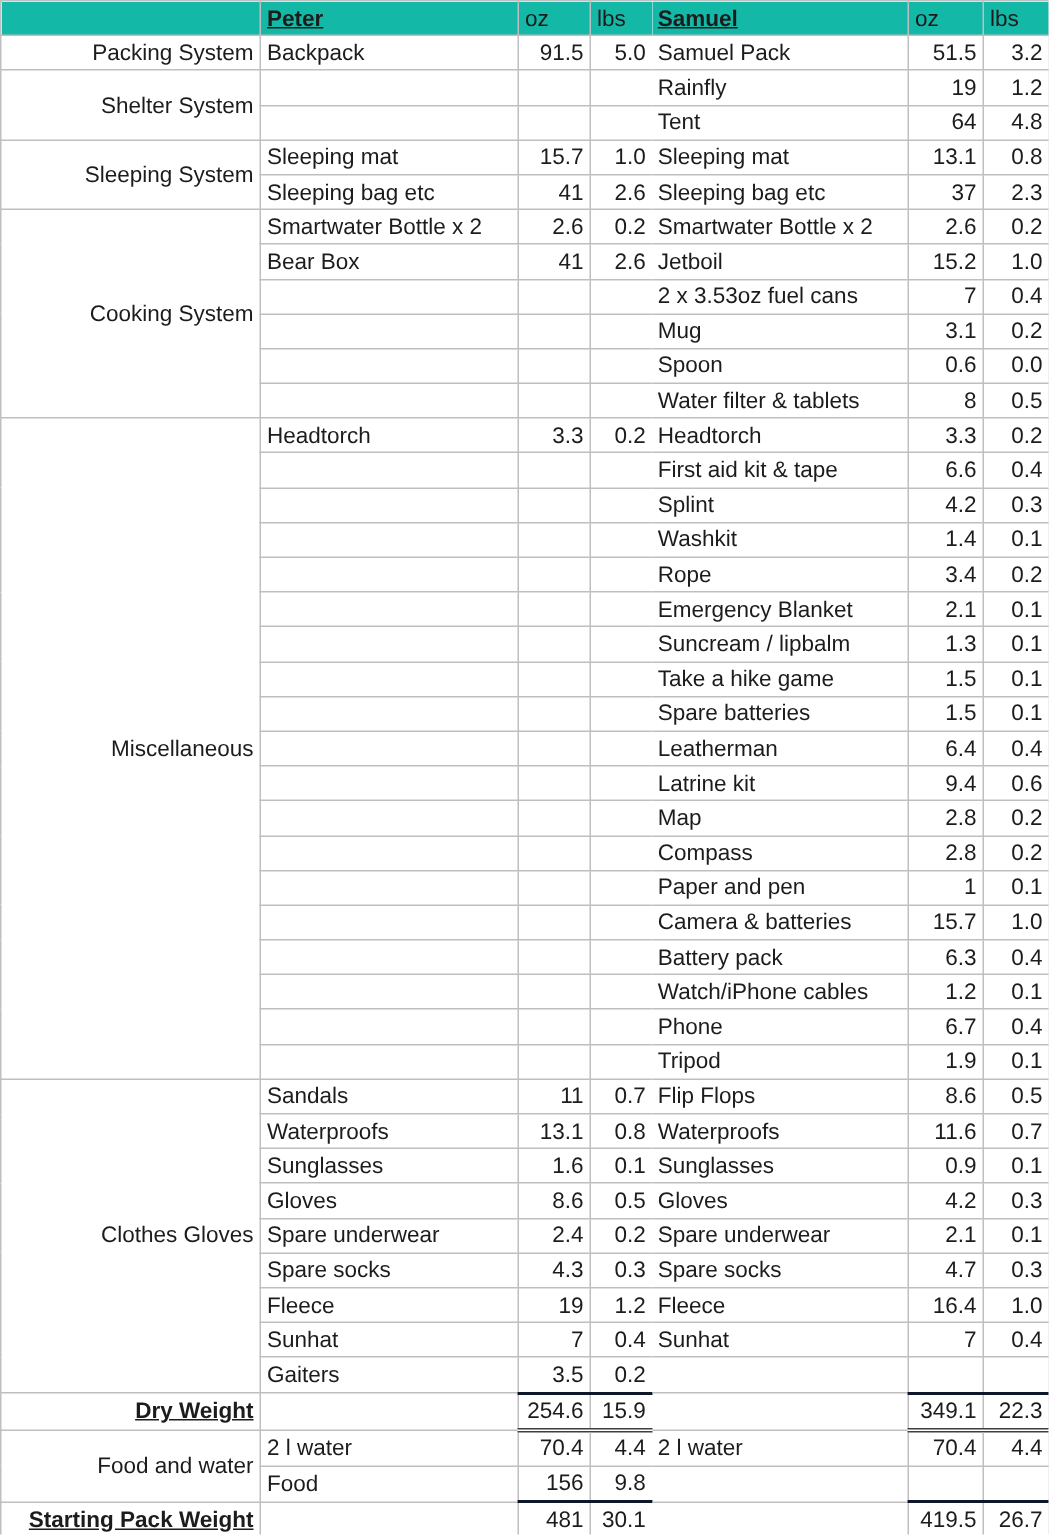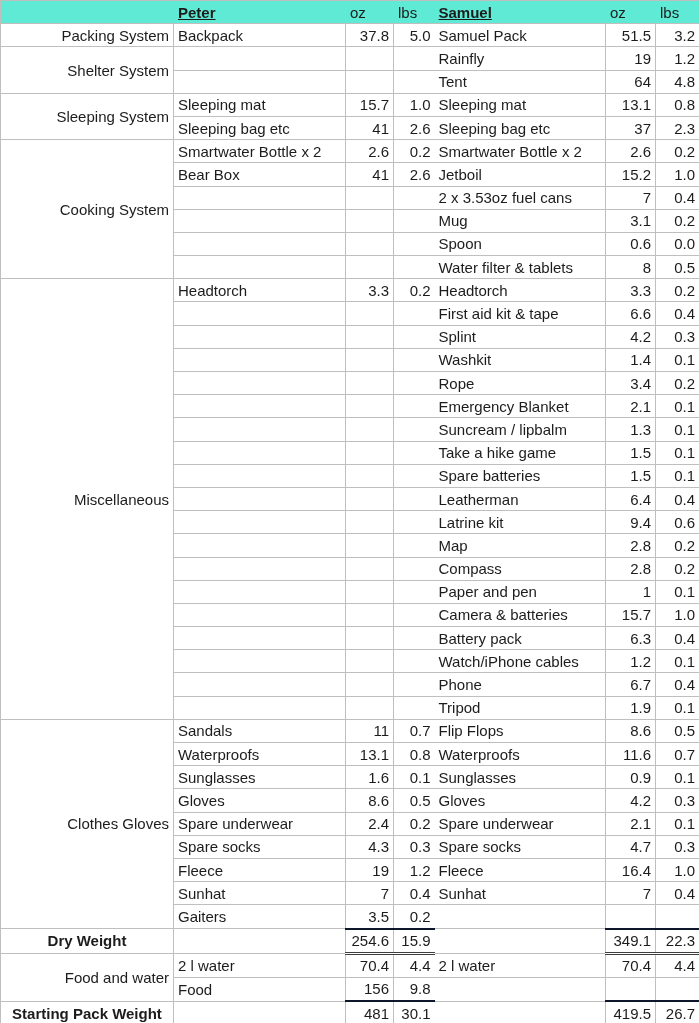--- a/index.html
+++ b/index.html
@@ -24,24 +24,24 @@
     border: 1px solid #bfbfbf;
     height: 22.2px;
     padding: 0 4px;
     vertical-align: middle;
     white-space: nowrap;
     overflow: hidden;
     font-weight: normal;
     font-size: 15px;
     line-height: 1;
   }
-  th { text-align: left; background: #5eead4; }
+  th { text-align: left; background: #14b8a6; }
   .name-h { font-weight: bold; text-decoration: underline; }
   .cat { text-align: right; }
-  .total-label { text-align: center; font-weight: bold; }
+  .total-label { text-align: right; font-weight: bold; text-decoration: underline; }
   .item { text-align: left; }
   .num { text-align: right; }
   
   .pl { border-right: none; }
   .si { border-left: none; }
   
   .sum-top { border-top: 2px solid #0f172a; }
   
   .sum-double { border-bottom: 3px double #3f3f3f; }
   
@@ -68,21 +68,21 @@
       <th class="unit-h pl">lbs</th>
       <th class="name-h si">Samuel</th>
       <th class="unit-h">oz</th>
       <th class="unit-h">lbs</th>
     </tr>
   </thead>
   <tbody>
   <tr>
         <td rowspan="1" class="cat">Packing System</td>
         <td class="item">Backpack</td>
-        <td class="num">37.8</td>
+        <td class="num">91.5</td>
         <td class="num pl">5.0</td>
         <td class="item si">Samuel Pack</td>
         <td class="num">51.5</td>
         <td class="num">3.2</td>
       </tr>
       <tr>
         <td rowspan="2" class="cat">Shelter System</td>
         <td class="item"></td>
         <td class="num"></td>
         <td class="num pl"></td>

